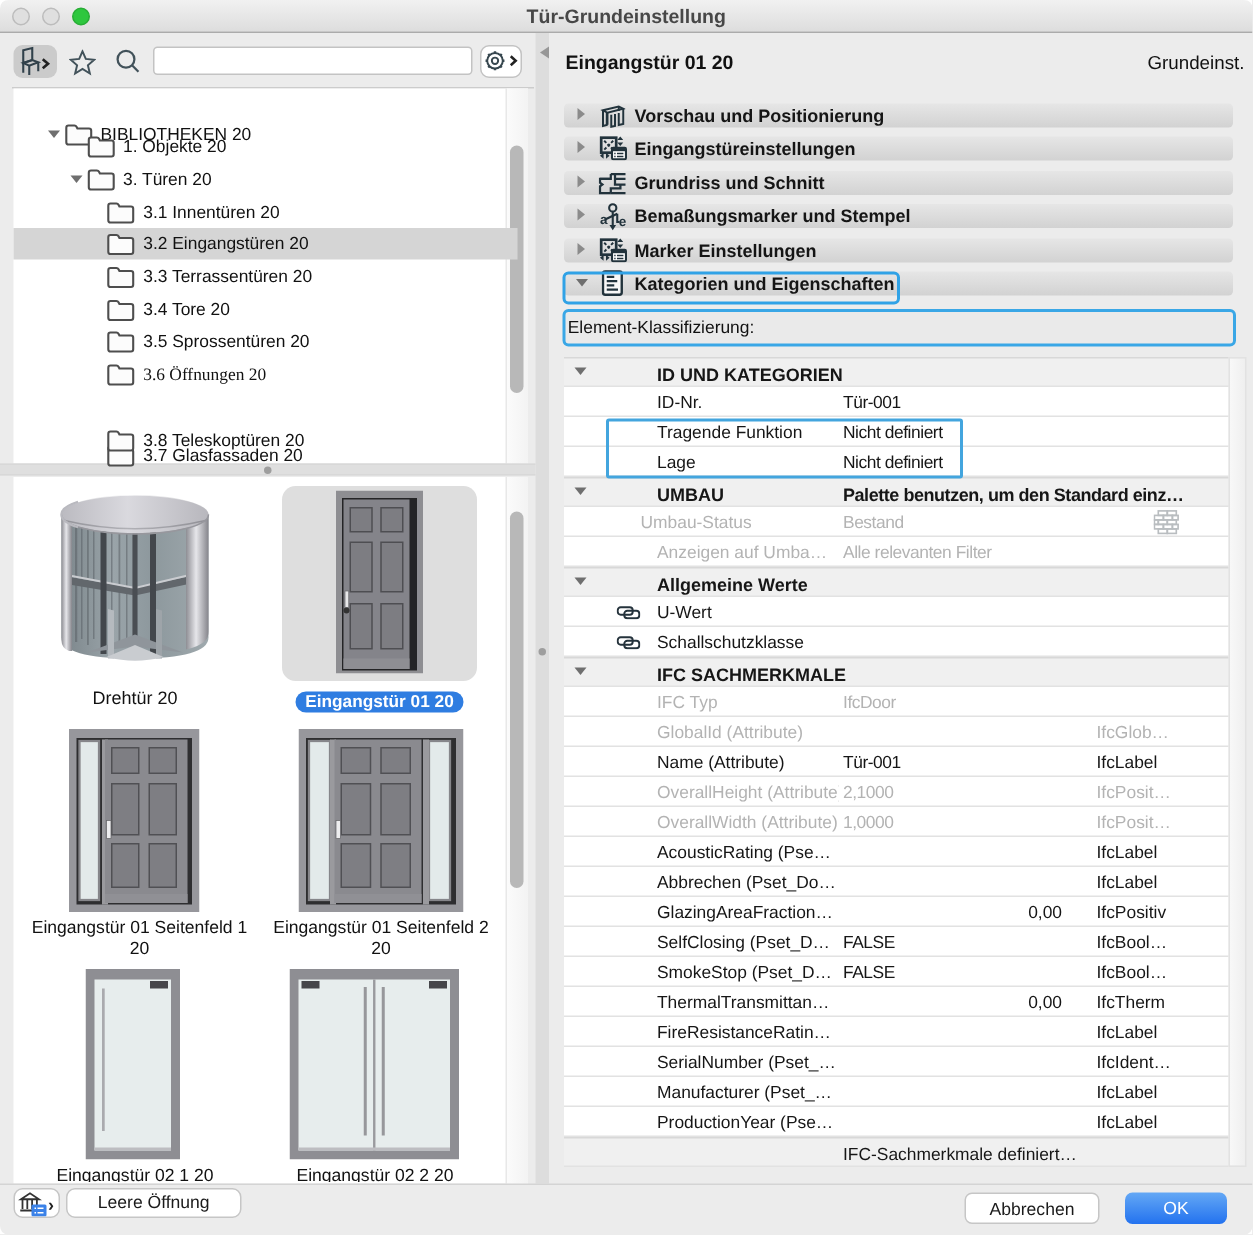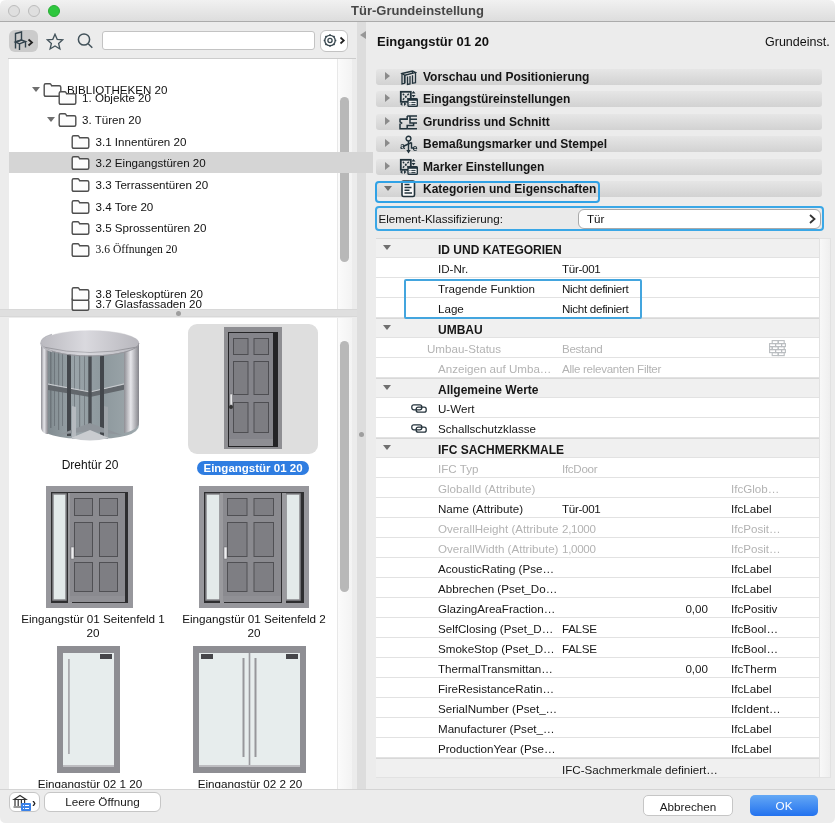--- a/index.html
+++ b/index.html
@@ -115,21 +115,21 @@
  <path d="M1.2 3.2 Q1.2 1.7 2.7 1.7 L6.6 1.7 Q7.6 1.7 8 2.5 L8.6 3.7 L16.3 3.7 Q17.8 3.7 17.8 5.2 L17.8 12.8 Q17.8 14.3 16.3 14.3 L2.7 14.3 Q1.2 14.3 1.2 12.8 Z" fill="#fcfcfc" stroke="#4e4e4e" stroke-width="1.4"></path>
 </svg>
     <span class="lbl" style="left:73px">3. Türen 20</span>
   </div>
 <div class="abs trow" style="top:130.6px;">
     <svg class="icon" width="19" height="16" style="left:62px;top:3px" viewBox="0 0 19 16">
  <path d="M1.2 3.2 Q1.2 1.7 2.7 1.7 L6.6 1.7 Q7.6 1.7 8 2.5 L8.6 3.7 L16.3 3.7 Q17.8 3.7 17.8 5.2 L17.8 12.8 Q17.8 14.3 16.3 14.3 L2.7 14.3 Q1.2 14.3 1.2 12.8 Z" fill="#fcfcfc" stroke="#4e4e4e" stroke-width="1.4"></path>
 </svg>
     <span class="lbl" style="left:86.5px">3.1 Innentüren 20</span>
   </div>
-<div class="abs trow" style="top:152.3px;background:#d5d5d5;padding-left:28px;">
+<div class="abs trow" style="top:152.3px;background:#d5d5d5;">
     <svg class="icon" width="19" height="16" style="left:62px;top:3px" viewBox="0 0 19 16">
  <path d="M1.2 3.2 Q1.2 1.7 2.7 1.7 L6.6 1.7 Q7.6 1.7 8 2.5 L8.6 3.7 L16.3 3.7 Q17.8 3.7 17.8 5.2 L17.8 12.8 Q17.8 14.3 16.3 14.3 L2.7 14.3 Q1.2 14.3 1.2 12.8 Z" fill="#fcfcfc" stroke="#4e4e4e" stroke-width="1.4"></path>
 </svg>
     <span class="lbl" style="left:86.5px">3.2 Eingangstüren 20</span>
   </div>
 <div class="abs trow" style="top:174.0px;">
     <svg class="icon" width="19" height="16" style="left:62px;top:3px" viewBox="0 0 19 16">
  <path d="M1.2 3.2 Q1.2 1.7 2.7 1.7 L6.6 1.7 Q7.6 1.7 8 2.5 L8.6 3.7 L16.3 3.7 Q17.8 3.7 17.8 5.2 L17.8 12.8 Q17.8 14.3 16.3 14.3 L2.7 14.3 Q1.2 14.3 1.2 12.8 Z" fill="#fcfcfc" stroke="#4e4e4e" stroke-width="1.4"></path>
 </svg>
     <span class="lbl" style="left:86.5px">3.3 Terrassentüren 20</span>
@@ -374,46 +374,41 @@
  <rect x="1" y="1" width="12.5" height="15.5" rx="1.5" fill="#f8f8f8" stroke="#22333c" stroke-width="1.6"></rect>
  <g stroke="#22333c" stroke-width="1.5">
   <path d="M3.5 4.6 h5 M3.5 7.4 h7 M3.5 10.2 h5 M3.5 13 h7.5"></path>
  </g>
 </svg>
     <div class="btxt">Kategorien und Eigenschaften</div>
   </div>
 <div class="abs" style="left:374.5px;top:181px;width:221px;height:18px;border:2px solid #30a2e6;border-radius:4px"></div>
 <div class="abs" id="elrow">
   <div class="abs" style="left:2px;top:3.5px;font-size:11.6px;color:#111">Element-Klassifizierung:</div>
-  <div class="abs" id="eldrop">
-      <span style="position:absolute;left:8px;top:2.5px">Tür</span>
-  <svg style="position:absolute;right:4px;top:4px" width="7" height="10" viewBox="0 0 7 10">
-        <path d="M1 1 L5.5 5 L1 9" fill="none" stroke="#333" stroke-width="1.8"></path>
-      </svg>
-  </div>
 </div>
 <div class="abs row grow" style="top:238px">
     <div class="tri-d" style="left:7px;top:6px"></div>
     <span class="name bold gname" style="left:62px">ID UND KATEGORIEN</span>
   </div>
 <div class="abs row" style="top:258px">
     <span class="name" style="left:62px">ID-Nr.</span>
     <span class="" style="left:186px;letter-spacing:-0.3px">Tür-001</span>
   </div>
 <div class="abs row" style="top:278px">
     <span class="name" style="left:62px">Tragende Funktion</span>
     <span class="" style="left:186px;letter-spacing:-0.3px">Nicht definiert</span>
   </div>
 <div class="abs row" style="top:298px">
     <span class="name" style="left:62px">Lage</span>
     <span class="" style="left:186px;letter-spacing:-0.3px">Nicht definiert</span>
   </div>
 <div class="abs row grow" style="top:318px">
     <div class="tri-d" style="left:7px;top:6px"></div>
     <span class="name bold gname" style="left:62px">UMBAU</span>
+    <span class=" bold" style="left:186px;letter-spacing:-0.3px">Palette benutzen, um den Standard einz…</span>
   </div>
 <div class="abs row" style="top:338px">
     <svg class="icon" width="17" height="17" style="left:393px;top:2px" viewBox="0 0 17 17">
  <g fill="none" stroke="#b9bdc0" stroke-width="1.1">
   <rect x="3.2" y="0.6" width="6" height="3"></rect>
         <rect x="9.2" y="0.6" width="6" height="3"></rect>
   <rect x="0.6" y="3.6" width="6" height="3"></rect>
         <rect x="6.6" y="3.6" width="6" height="3"></rect>
         <rect x="12.6" y="3.6" width="3.8" height="3"></rect>
   <rect x="3.2" y="6.6" width="6" height="3"></rect>

